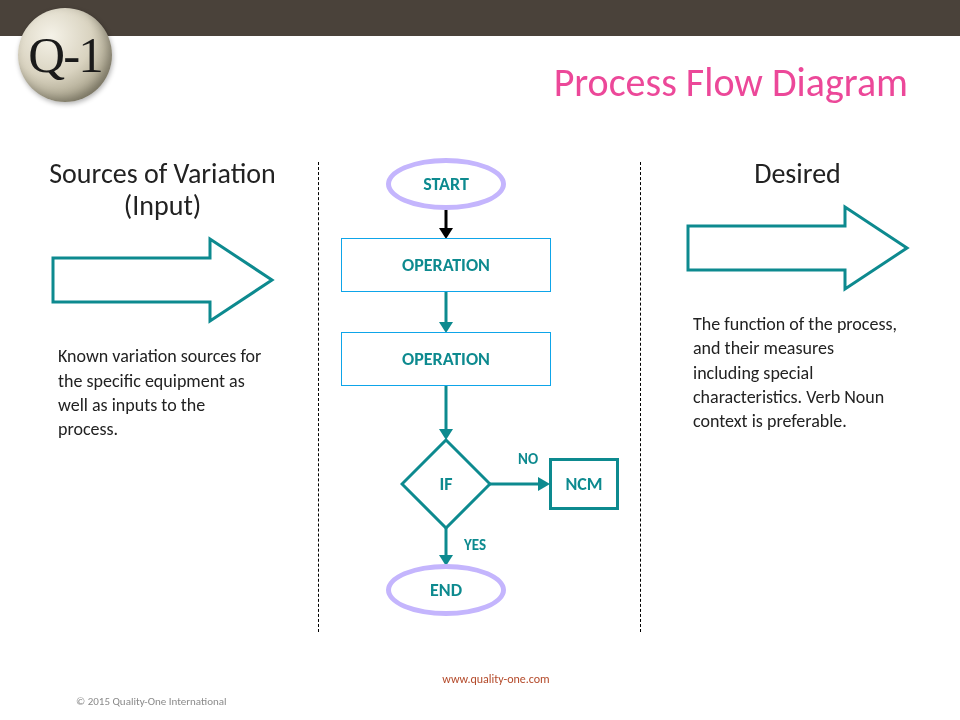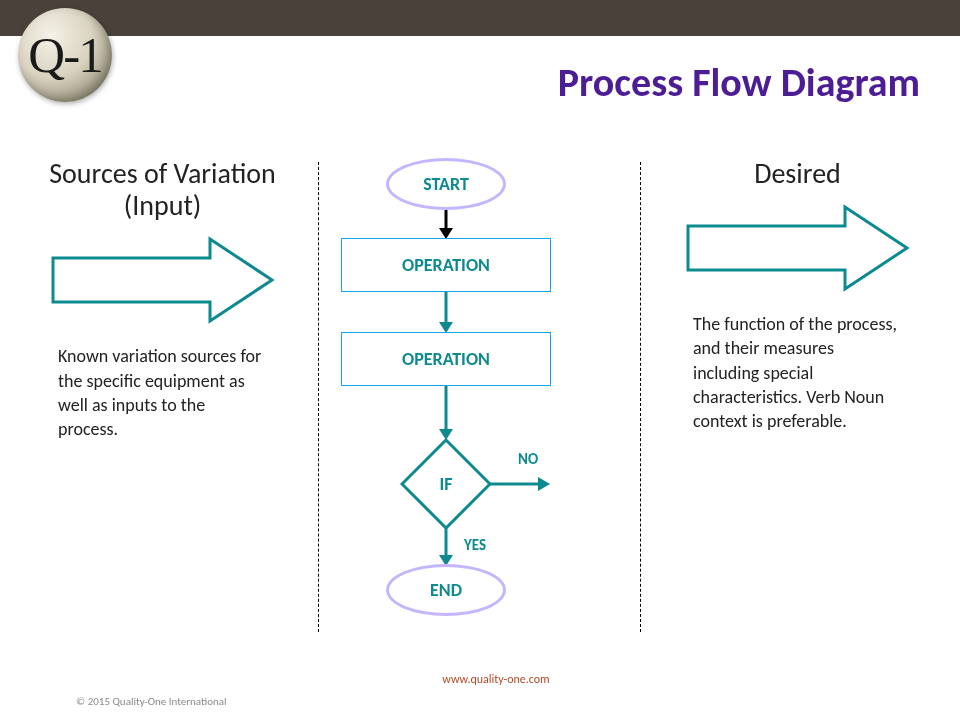--- a/index.html
+++ b/index.html
@@ -14,43 +14,43 @@
     border-radius:50%;
     background: radial-gradient(circle at 35% 30%, #f5f2e8 0%, #d9d3c0 45%, #9d977f 80%, #6e6856 100%);
     box-shadow: inset -4px -4px 10px rgba(0,0,0,.25), 1px 2px 5px rgba(0,0,0,.3);
     display:flex; align-items:center; justify-content:center;
   }
   .logo-text {
     font-family: Georgia, "Times New Roman", serif;
     font-size:51px; color:#1a1a1a; font-weight:400; letter-spacing:-2px;
   }
   .title {
-    position:absolute; right:40px; top:58px;
-    font-size:40px; color:#4c1d95; font-weight:700;
+    position:absolute; right:52px; top:58px;
+    font-size:40px; color:#ec4899; font-weight:400;
   }
 
   .col-left  { position:absolute; left:30px;  top:158px; width:265px; }
   .col-mid   { position:absolute; left:330px; top:158px; width:300px; }
   .col-right { position:absolute; left:665px; top:158px; width:265px; }
 
   .col-head  { font-size:28px; color:#222; text-align:center; line-height:1.15; margin-bottom:14px; }
 
   .big-arrow { display:block; margin:0 auto 20px auto; }
 
   .body-text { font-size:18px; color:#222; line-height:1.35; padding:0 28px; }
 
   .divider { position:absolute; top:162px; height:470px; border-left:1px dashed #000; }
   .div1 { left:318px; }
   .div2 { left:640px; }
 
   
   .fc { position:relative; width:300px; height:470px; }
   .node-label { font-size:18px; font-weight:700; color:#0d8a8f; text-align:center; }
   .terminator {
-    position:absolute; width:120px; height:52px; border:3px solid #c4b5fd; border-radius:50%;
+    position:absolute; width:120px; height:52px; border:5px solid #c4b5fd; border-radius:50%;
     background:#fff; display:flex; align-items:center; justify-content:center;
   }
   .process {
     position:absolute; width:210px; height:54px; border:1px solid #0ea5e9; background:#fff;
     display:flex; align-items:center; justify-content:center;
   }
   .ncm {
     position:absolute; width:70px; height:52px; border:3px solid #0d8a8f; background:#fff;
     display:flex; align-items:center; justify-content:center;
   }
@@ -130,20 +130,23 @@
       </svg>
       <span class="node-label">IF</span>
     </div>
 
     <span class="small-label" style="left:172px; top:292px;padding-left:16px;">NO</span>
     <svg width="60" height="14" style="position:absolute; left:160px; top:319px;">
       <line x1="0" y1="7" x2="50" y2="7" stroke="#0d8a8f" stroke-width="3"></line>
       <polygon points="48,0 48,14 60,7" fill="#0d8a8f"></polygon>
     </svg>
 
+    <div class="ncm" style="left:219px; top:300px;">
+      <span class="node-label">NCM</span>
+    </div>
 
     <span class="small-label" style="left:134px; top:378px;">YES</span>
     <svg width="20" height="38" style="position:absolute; left:106px; top:370px;">
       <line x1="10" y1="0" x2="10" y2="29" stroke="#0d8a8f" stroke-width="3"></line>
       <polygon points="3,27 17,27 10,38" fill="#0d8a8f"></polygon>
     </svg>
 
     <div class="terminator" style="left:56px; top:406px;">
       <span class="node-label">END</span>
     </div>

